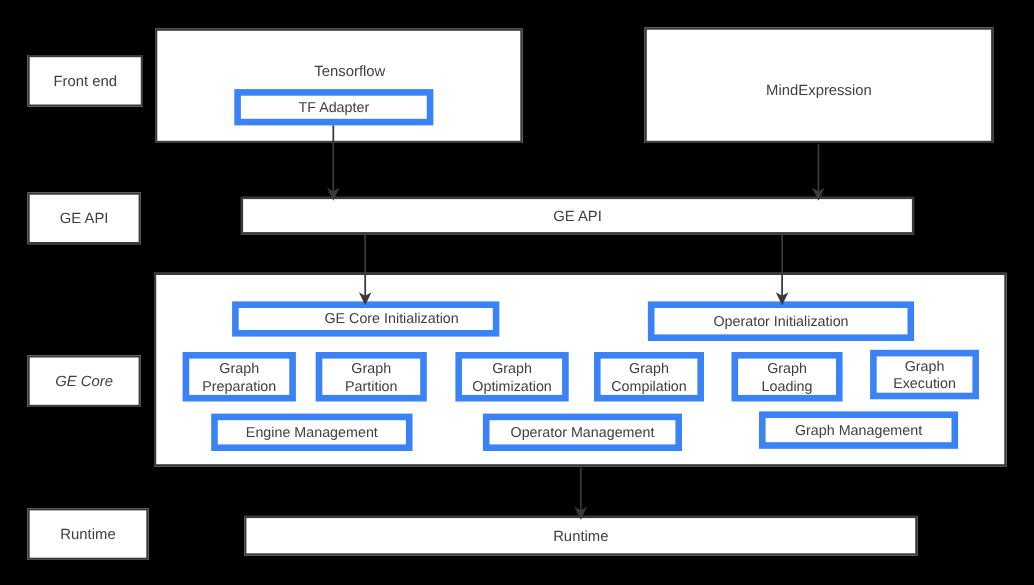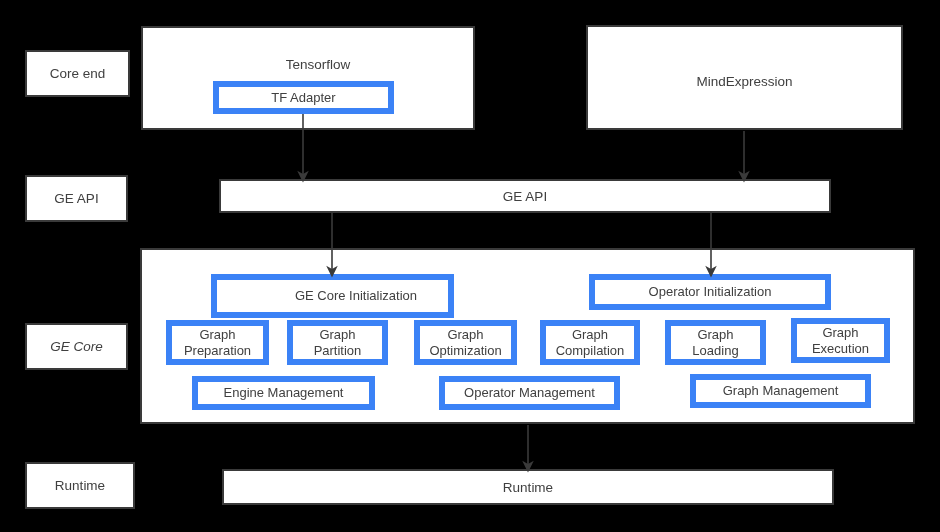--- a/index.html
+++ b/index.html
@@ -78,39 +78,39 @@
     width: 940px;
     height: 532px;
     pointer-events: none;
   }
 </style>
 </head>
 <body>
 
 <div id="canvas">
 
-  <div class="box layer-label" style="left: 25px; top: 50px; width: 105px; height: 47px;">Core end</div>
+  <div class="box layer-label" style="left: 25px; top: 50px; width: 105px; height: 47px;">Front end</div>
   <div class="box layer-label" style="left: 25px; top: 175px; width: 103px; height: 47px;">GE API</div>
   <div class="box layer-label" style="left: 25px; top: 323px; width: 103px; height: 47px; font-style: italic;">GE Core</div>
   <div class="box layer-label" style="left: 25px; top: 462px; width: 110px; height: 47px;">Runtime</div>
 
   <div class="panel" style="left: 141px; top: 26px; width: 334px; height: 104px;">
     <div class="panel-title" style="top: 29px; margin-left: 20px;">Tensorflow</div>
   </div>
   <div class="inner-box" style="left: 213px; top: 81px; width: 181px; height: 33px;">TF Adapter</div>
 
   <div class="panel" style="left: 586px; top: 25px; width: 317px; height: 105px;">
     <div class="panel-title" style="top: 47px;">MindExpression</div>
   </div>
 
   <div class="bar" style="left: 219px; top: 179px; width: 612px; height: 34px;">GE API</div>
 
   <div class="panel" style="left: 140px; top: 248px; width: 775px; height: 176px;"></div>
 
-  <div class="inner-box" style="left: 211px; top: 274px; width: 243px; height: 44px; padding-left: 47px;">GE Core Initialization</div>
+  <div class="inner-box" style="left: 211px; top: 274px; width: 243px; height: 32px; padding-left: 47px;">GE Core Initialization</div>
   <div class="inner-box" style="left: 589px; top: 274px; width: 242px; height: 36px;">Operator Initialization</div>
 
   <div class="inner-box" style="left: 166px; top: 320px; width: 103px; height: 45px;">Graph
 Preparation</div>
   <div class="inner-box" style="left: 287px; top: 320px; width: 101px; height: 45px;">Graph
 Partition</div>
   <div class="inner-box" style="left: 414px; top: 320px; width: 103px; height: 45px;">Graph
 Optimization</div>
   <div class="inner-box" style="left: 540px; top: 320px; width: 100px; height: 45px;">Graph
 Compilation</div>

